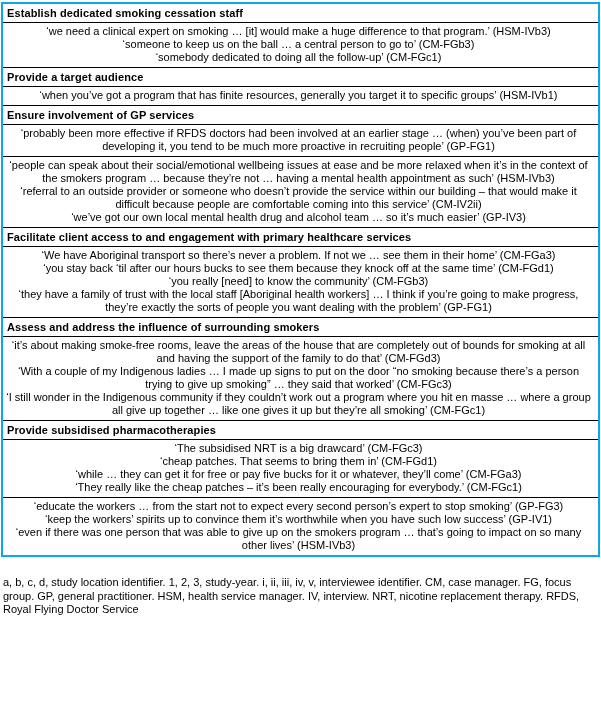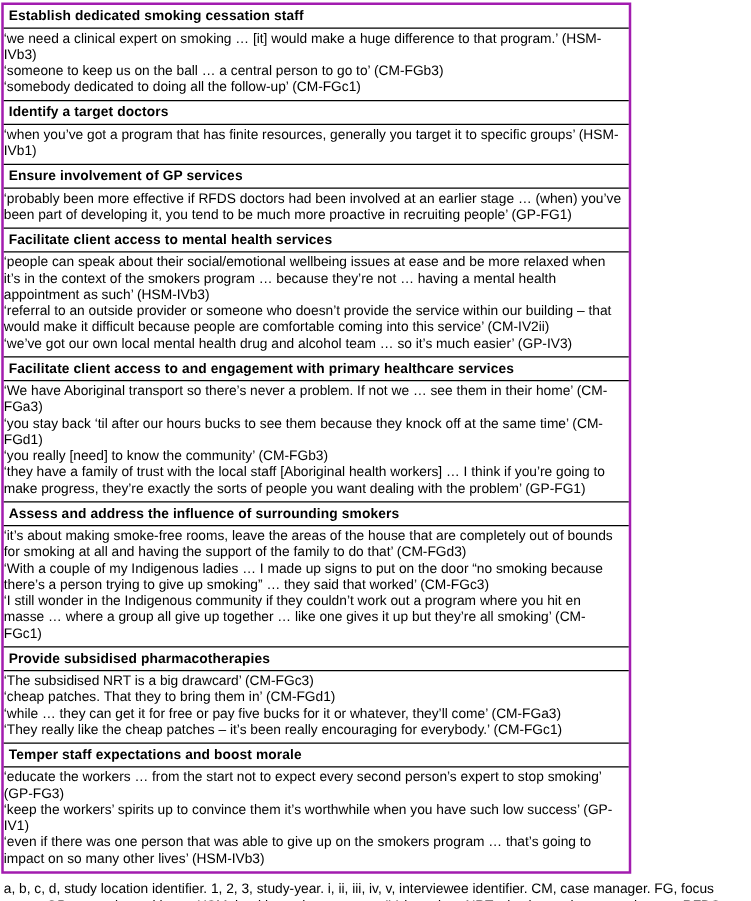--- a/index.html
+++ b/index.html
@@ -10,80 +10,80 @@
     font-family: "Liberation Sans", sans-serif;
   }
   .page {
     width: 601px;
     height: 721px;
     box-sizing: border-box;
     padding: 2px 1px 0 1px;
     overflow: hidden;
   }
   .qtable {
-    border: 2px solid #a21caf;
+    border: 2px solid #0ea5e9;
     box-sizing: border-box;
-    width: 504px;
+    width: 599px;
   }
   .section { }
   .section:not(:last-child) { border-bottom: 0; }
   .header-row {
     font-size: 11px;
     line-height: 13px;
     font-weight: bold;
     padding: 3px 4px 2px 4px;
     border-bottom: 1px solid #000000;
     letter-spacing: 0.1px;
   }
   .quote-row {
     padding: 2px 4px 3px 0;
+    text-align: center;
   }
   .section:not(:last-child) .quote-row {
     border-bottom: 1px solid #000000;
   }
   .quote-line {
     font-size: 11px;
     line-height: 13px;
   }
   .footnote {
     font-size: 11px;
     line-height: 13.5px;
-    padding: 6px 2px 0 2px;
+    padding: 19px 2px 0 2px;
   }
 </style>
 </head>
 <body>
 
 <div class="page">
   <div class="qtable" id="qtable">
   <div class="section">
     <div class="header-row">Establish dedicated smoking cessation staff</div>
     <div class="quote-row">
           <div class="quote-line">‘we need a clinical expert on smoking … [it] would make a huge difference to that program.’ (HSM-IVb3)</div>
           <div class="quote-line">‘someone to keep us on the ball … a central person to go to’ (CM-FGb3)</div>
           <div class="quote-line">‘somebody dedicated to doing all the follow-up’ (CM-FGc1)</div>
         </div>
   </div>
 
   <div class="section">
-    <div class="header-row">Identify a target doctors</div>
+    <div class="header-row">Provide a target audience</div>
     <div class="quote-row">
           <div class="quote-line">‘when you’ve got a program that has finite resources, generally you target it to specific groups’ (HSM-IVb1)</div>
         </div>
   </div>
 
   <div class="section">
     <div class="header-row">Ensure involvement of GP services</div>
     <div class="quote-row">
           <div class="quote-line">‘probably been more effective if RFDS doctors had been involved at an earlier stage … (when) you’ve been part of developing it, you tend to be much more proactive in recruiting people’ (GP-FG1)</div>
         </div>
   </div>
 
   <div class="section">
-    <div class="header-row">Facilitate client access to mental health services</div>
     <div class="quote-row">
           <div class="quote-line">‘people can speak about their social/emotional wellbeing issues at ease and be more relaxed when it’s in the context of the smokers program … because they’re not … having a mental health appointment as such’ (HSM-IVb3)</div>
           <div class="quote-line">‘referral to an outside provider or someone who doesn’t provide the service within our building – that would make it difficult because people are comfortable coming into this service’ (CM-IV2ii)</div>
           <div class="quote-line">‘we’ve got our own local mental health drug and alcohol team … so it’s much easier’ (GP-IV3)</div>
         </div>
   </div>
 
   <div class="section">
     <div class="header-row">Facilitate client access to and engagement with primary healthcare services</div>
     <div class="quote-row">
@@ -100,28 +100,27 @@
           <div class="quote-line">‘it’s about making smoke-free rooms, leave the areas of the house that are completely out of bounds for smoking at all and having the support of the family to do that’ (CM-FGd3)</div>
           <div class="quote-line">‘With a couple of my Indigenous ladies … I made up signs to put on the door “no smoking because there’s a person trying to give up smoking” … they said that worked’ (CM-FGc3)</div>
           <div class="quote-line">‘I still wonder in the Indigenous community if they couldn’t work out a program where you hit en masse … where a group all give up together … like one gives it up but they’re all smoking’ (CM-FGc1)</div>
         </div>
   </div>
 
   <div class="section">
     <div class="header-row">Provide subsidised pharmacotherapies</div>
     <div class="quote-row">
           <div class="quote-line">‘The subsidised NRT is a big drawcard’ (CM-FGc3)</div>
-          <div class="quote-line">‘cheap patches. That they to bring them in’ (CM-FGd1)</div>
+          <div class="quote-line">‘cheap patches. That seems to bring them in’ (CM-FGd1)</div>
           <div class="quote-line">‘while … they can get it for free or pay five bucks for it or whatever, they’ll come’ (CM-FGa3)</div>
           <div class="quote-line">‘They really like the cheap patches – it’s been really encouraging for everybody.’ (CM-FGc1)</div>
         </div>
   </div>
 
   <div class="section">
-    <div class="header-row">Temper staff expectations and boost morale</div>
     <div class="quote-row">
           <div class="quote-line">‘educate the workers … from the start not to expect every second person’s expert to stop smoking’ (GP-FG3)</div>
           <div class="quote-line">‘keep the workers’ spirits up to convince them it’s worthwhile when you have such low success’ (GP-IV1)</div>
           <div class="quote-line">‘even if there was one person that was able to give up on the smokers program … that’s going to impact on so many other lives’ (HSM-IVb3)</div>
         </div>
   </div>
 </div>
   <div class="footnote">a, b, c, d, study location identifier. 1, 2, 3, study-year. i, ii, iii, iv, v, interviewee identifier. CM, case manager. FG, focus group. GP, general practitioner. HSM, health service manager. IV, interview. NRT, nicotine replacement therapy. RFDS, Royal Flying Doctor Service</div>
 </div>
 

